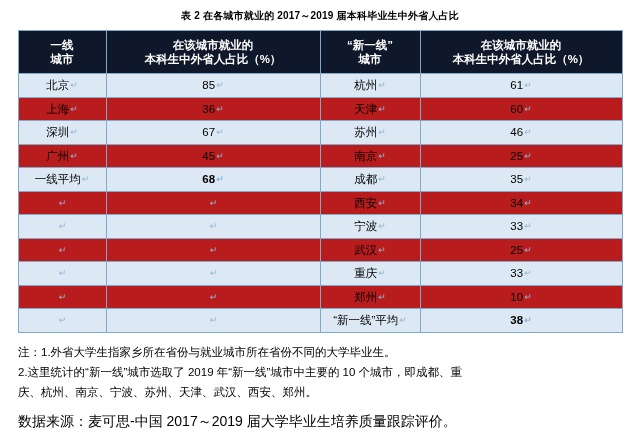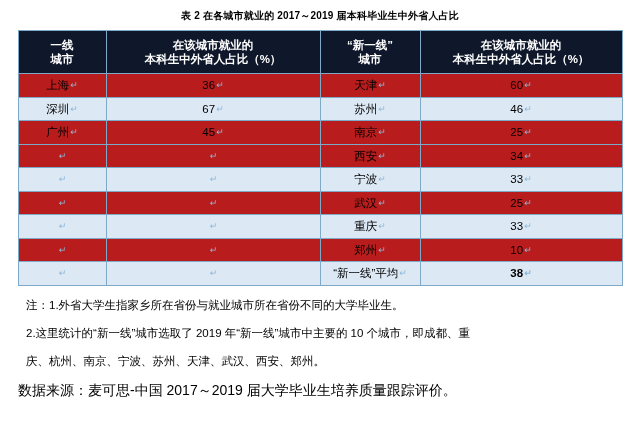--- a/index.html
+++ b/index.html
@@ -73,21 +73,21 @@
   .empty-cell {
     text-align: left;
     padding-left: 6px;
   }
   .notes {
     margin: 9px 18px 0 18px;
     font-size: 11.5px;
     line-height: 1.75;
     color: #000;
   }
-  .notes p { margin: 8px; }
+  .notes p { margin: 0; }
   .note-indent { text-indent: 0; }
   .source {
     margin: 11px 18px 0 18px;
     font-size: 14px;
     color: #000;
   }
   .w1 { width: 88px; }
   .w2 { width: 214px; }
   .w3 { width: 100px; }
   .w4 { width: 202px; }
@@ -120,37 +120,49 @@
           <span class="hline">“新一线”</span>
           <span class="hline">城市</span>
         </th>
         <th class="w4">
           <span class="hline">在该城市就业的</span>
           <span class="hline">本科生中外省人占比（%）</span>
         </th>
       </tr>
     </thead>
     <tbody>
+        <tr class="odd">
+          <td><span class="cell-inner">北京</span><span class="pilcrow">↵</span></td>
+          <td><span class="cell-inner">85</span><span class="pilcrow">↵</span></td>
+          <td><span class="cell-inner">杭州</span><span class="pilcrow">↵</span></td>
+          <td><span class="cell-inner">61</span><span class="pilcrow">↵</span></td>
+        </tr>
         <tr class="even">
           <td><span class="cell-inner">上海</span><span class="pilcrow">↵</span></td>
           <td><span class="cell-inner">36</span><span class="pilcrow">↵</span></td>
           <td><span class="cell-inner">天津</span><span class="pilcrow">↵</span></td>
           <td><span class="cell-inner">60</span><span class="pilcrow">↵</span></td>
         </tr>
         <tr class="odd">
           <td><span class="cell-inner">深圳</span><span class="pilcrow">↵</span></td>
           <td><span class="cell-inner">67</span><span class="pilcrow">↵</span></td>
           <td><span class="cell-inner">苏州</span><span class="pilcrow">↵</span></td>
           <td><span class="cell-inner">46</span><span class="pilcrow">↵</span></td>
         </tr>
         <tr class="even">
           <td><span class="cell-inner">广州</span><span class="pilcrow">↵</span></td>
           <td><span class="cell-inner">45</span><span class="pilcrow">↵</span></td>
           <td><span class="cell-inner">南京</span><span class="pilcrow">↵</span></td>
           <td><span class="cell-inner">25</span><span class="pilcrow">↵</span></td>
+        </tr>
+        <tr class="odd">
+          <td><span class="cell-inner">一线平均</span><span class="pilcrow">↵</span></td>
+          <td class="bold-val"><span class="cell-inner">68</span><span class="pilcrow">↵</span></td>
+          <td><span class="cell-inner">成都</span><span class="pilcrow">↵</span></td>
+          <td><span class="cell-inner">35</span><span class="pilcrow">↵</span></td>
         </tr>
         <tr class="even">
           <td class="empty-cell"><span class="pilcrow">↵</span></td>
           <td class="empty-cell"><span class="pilcrow">↵</span></td>
           <td><span class="cell-inner">西安</span><span class="pilcrow">↵</span></td>
           <td><span class="cell-inner">34</span><span class="pilcrow">↵</span></td>
         </tr>
         <tr class="odd">
           <td class="empty-cell"><span class="pilcrow">↵</span></td>
           <td class="empty-cell"><span class="pilcrow">↵</span></td>

